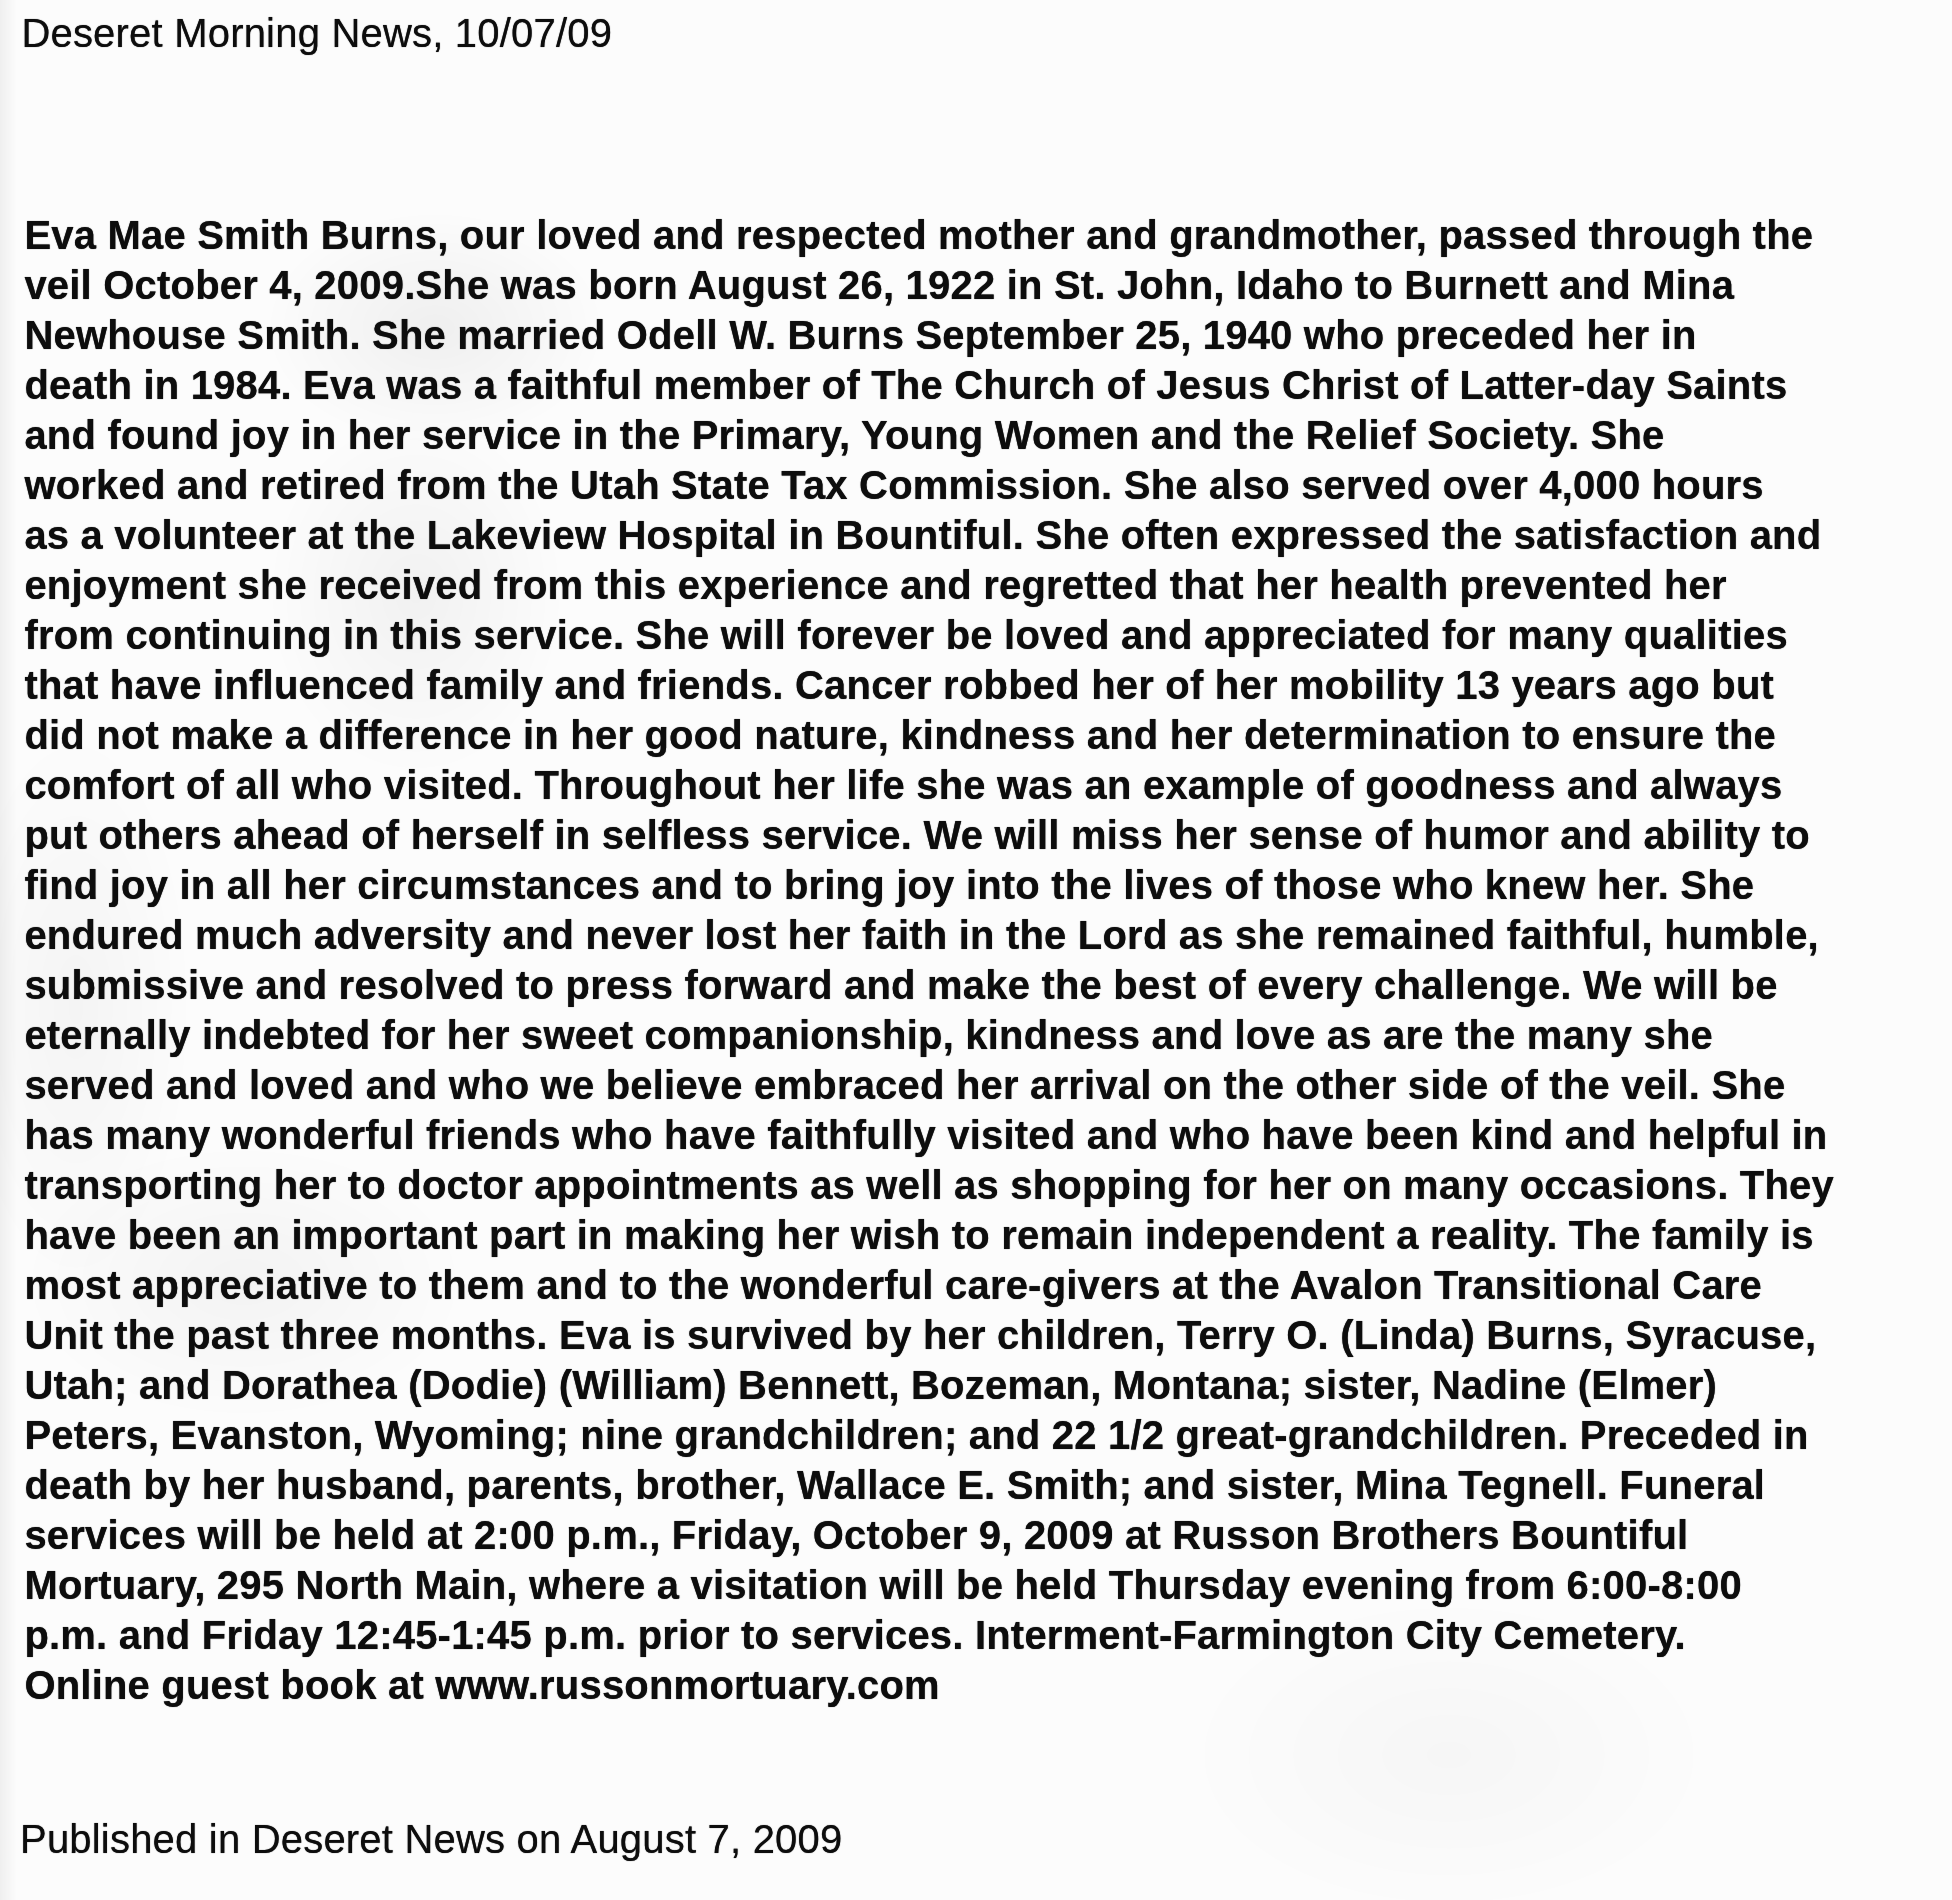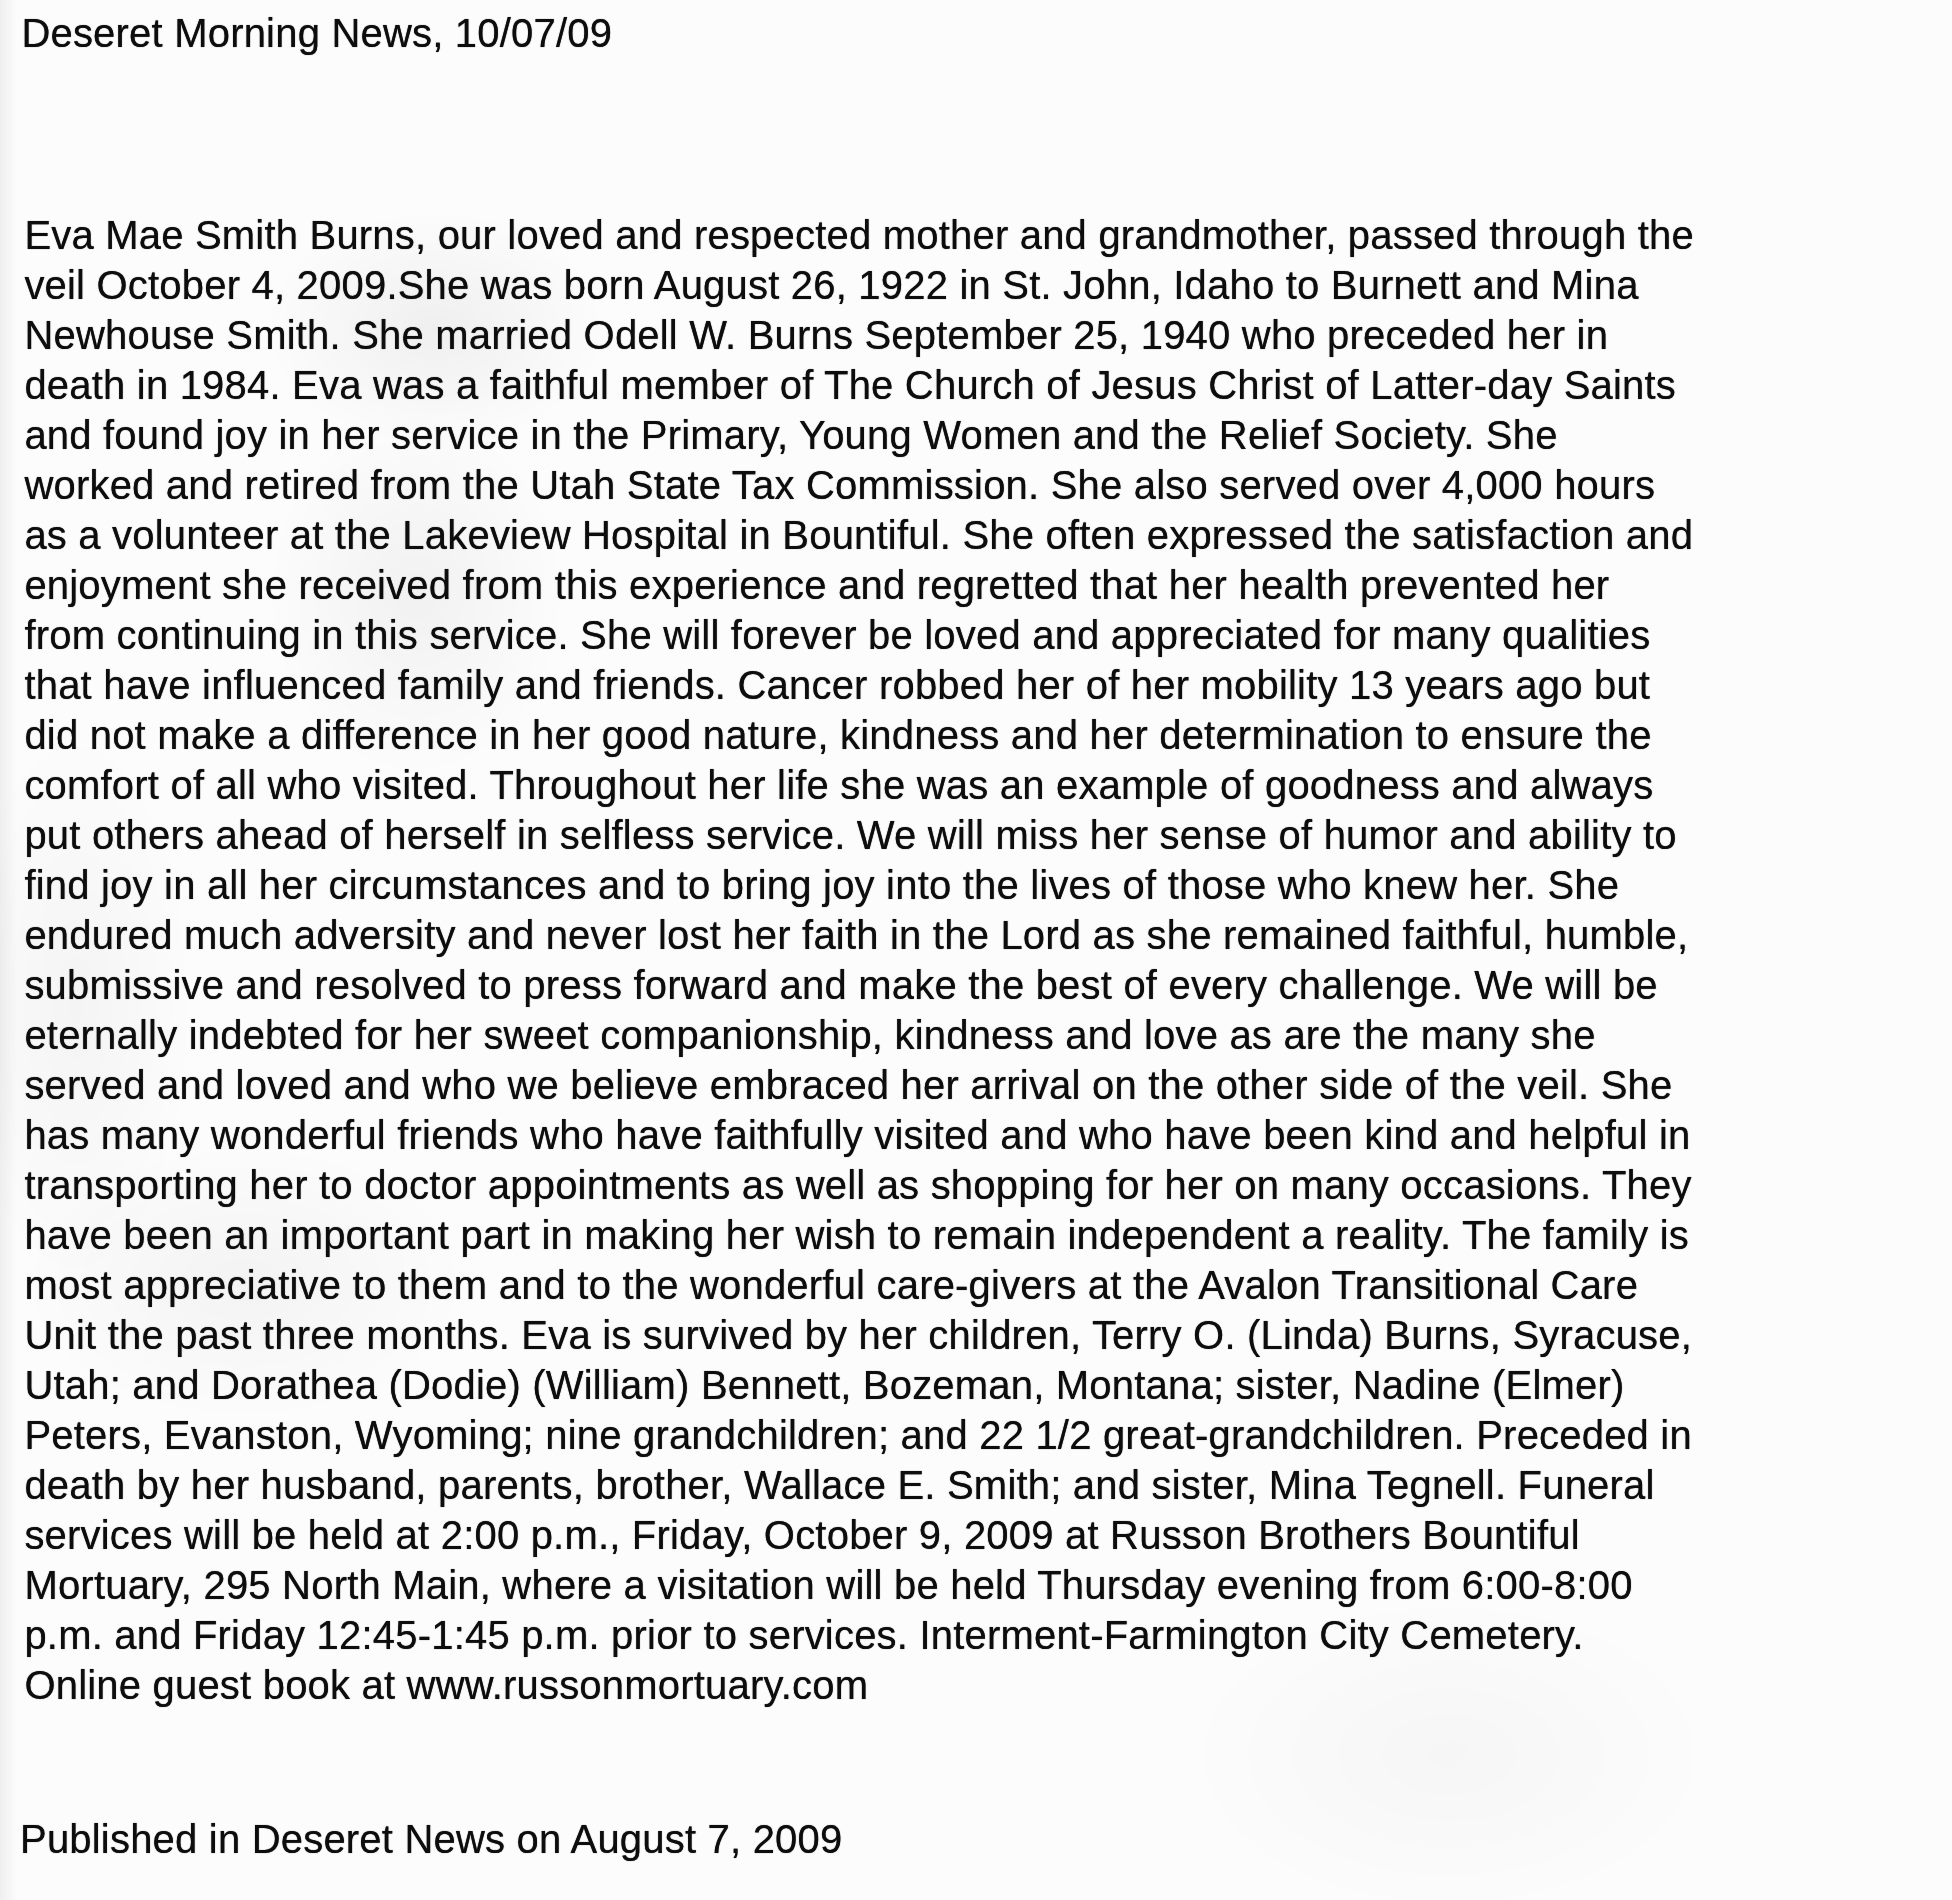--- a/index.html
+++ b/index.html
@@ -34,20 +34,21 @@
   #header-line {
     left: 21.4px;
     top: 7.6px;
     white-space: nowrap;
   }
   #obituary-body {
     left: 24.4px;
     top: 210px;
     width: 1919px;
     white-space: pre-line;
+    font-weight: bold;
   }
   #footer-line {
     left: 20px;
     top: 1814px;
     white-space: nowrap;
   }
 </style>
 </head>
 <body>
 

